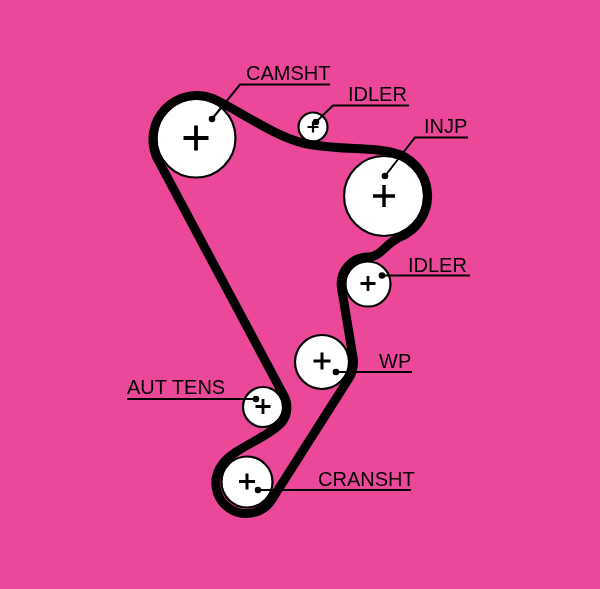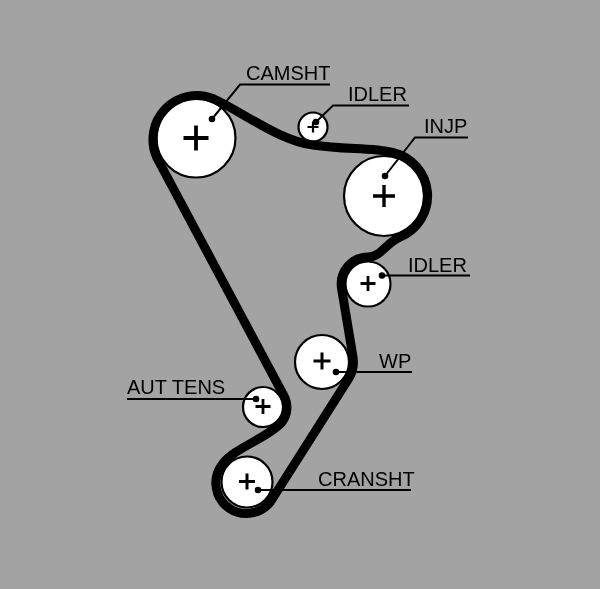--- a/index.html
+++ b/index.html
@@ -4,21 +4,21 @@
 <style>
   html, body {
     margin: 0;
     padding: 0;
     background: #ffffff;
   }
   .stage {
     position: relative;
     width: 600px;
     height: 589px;
-    background: #a3a3a3;
+    background: #ec4899;
     overflow: hidden;
   }
   svg text {
     font-family: "Liberation Sans", sans-serif;
     font-size: 20px;
     font-weight: 400;
     fill: #000000;
   }
   .belt {
     fill: none;

